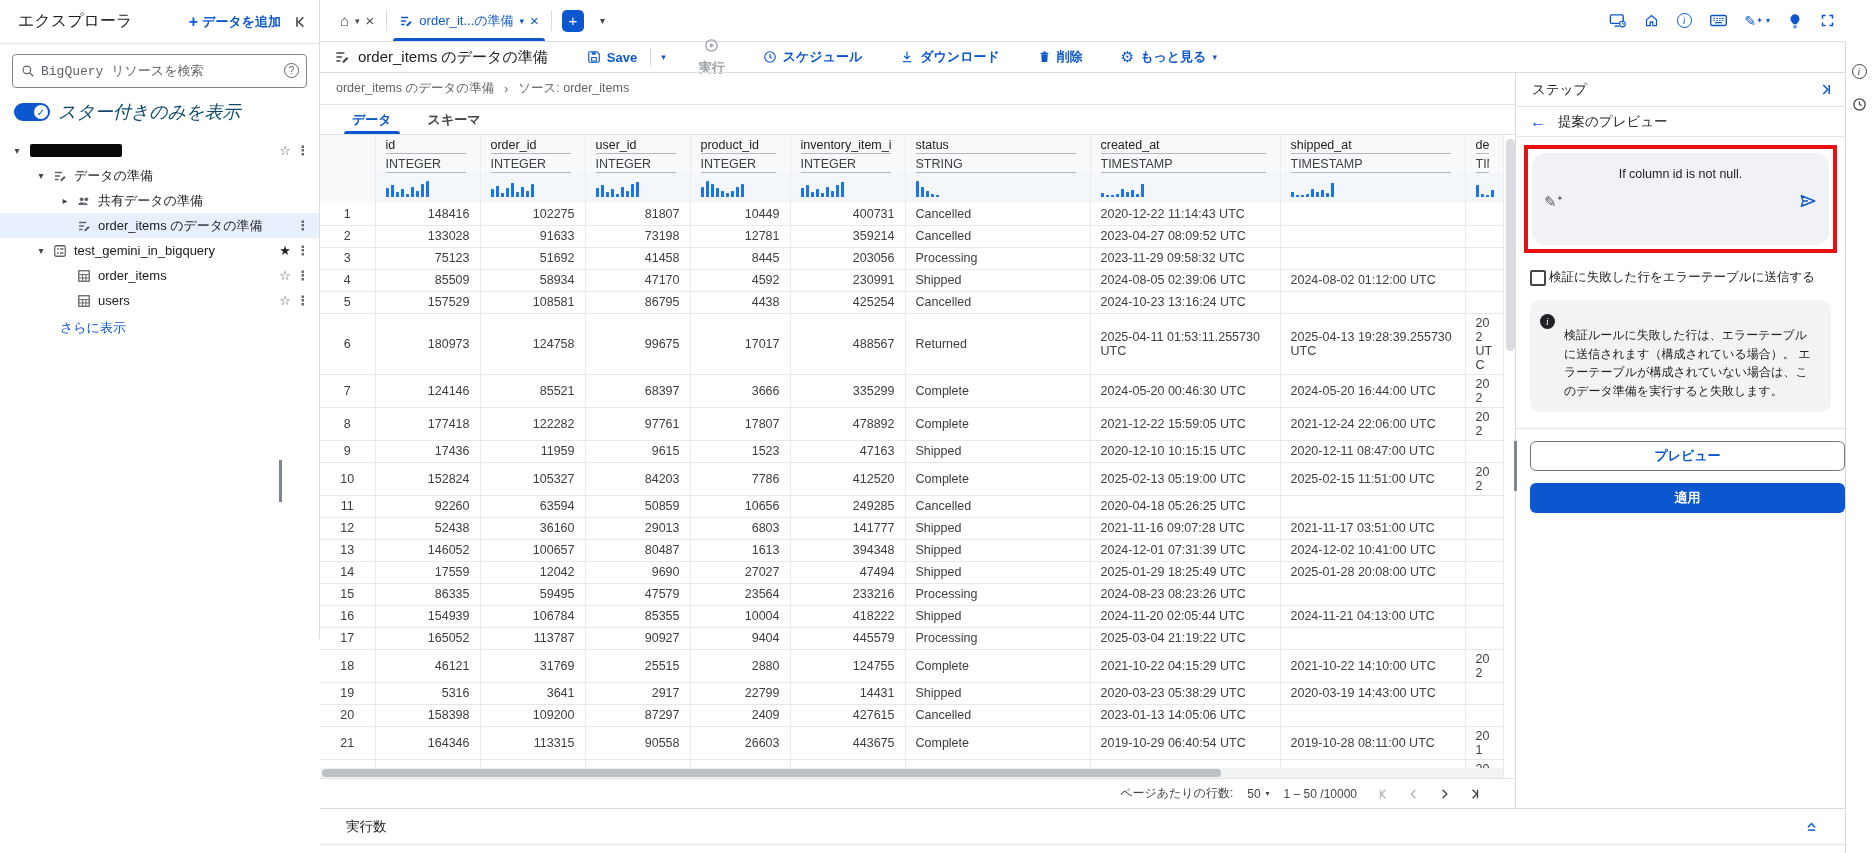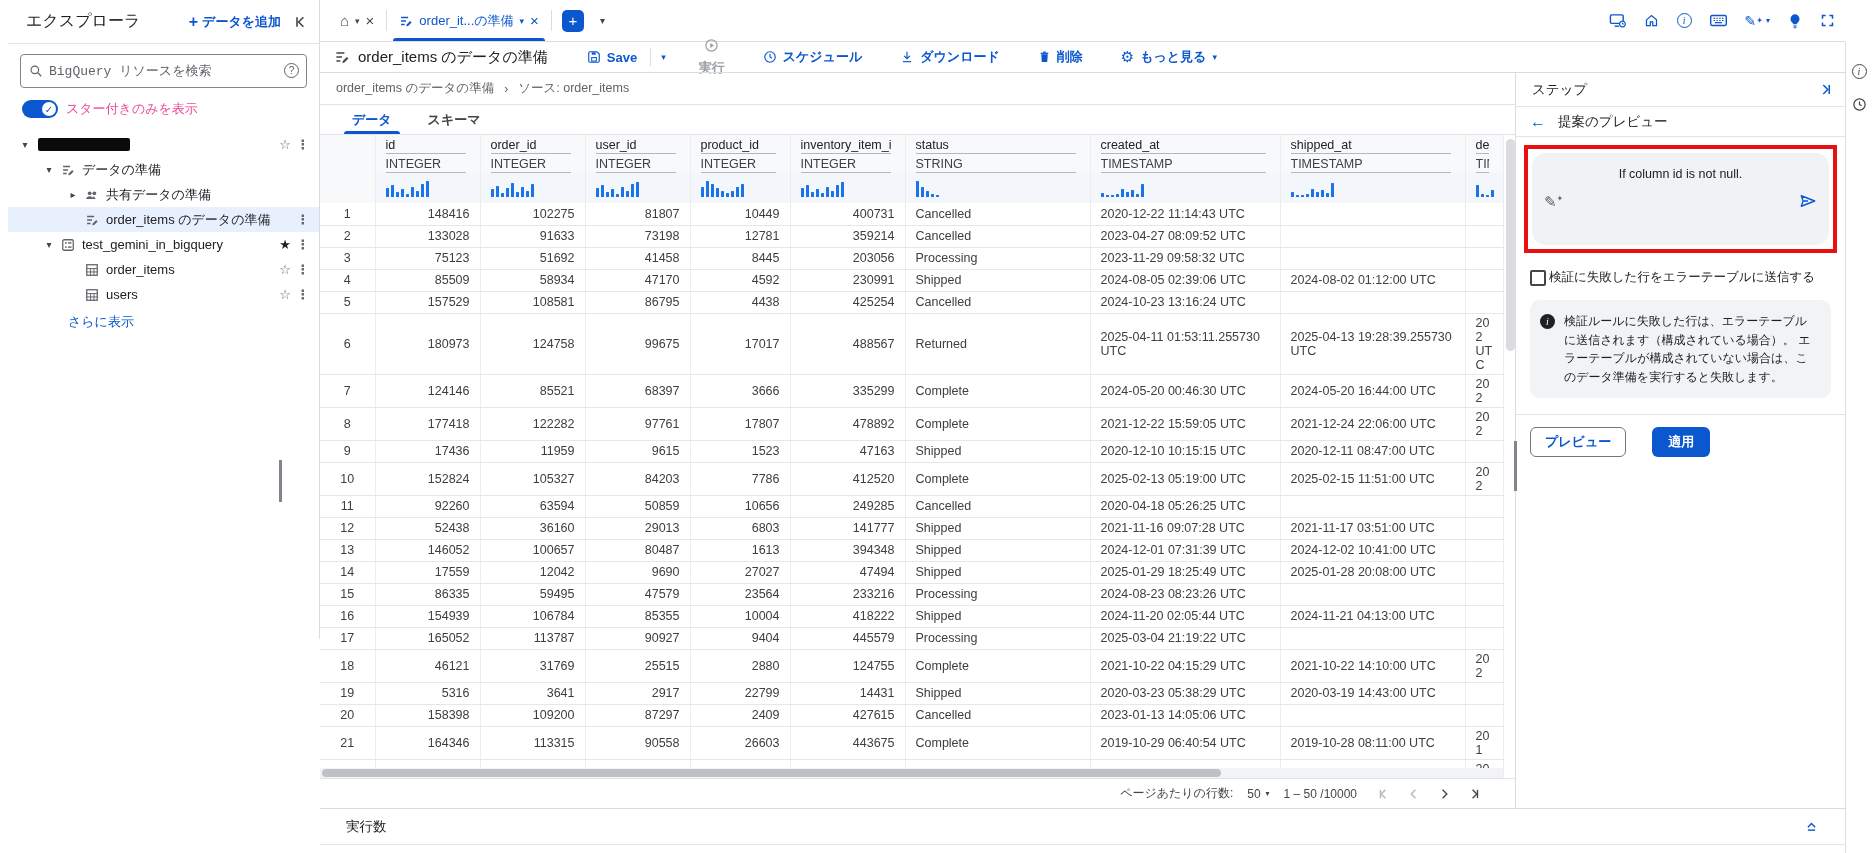--- a/index.html
+++ b/index.html
@@ -2,38 +2,38 @@
 <html><head>
 <meta charset="utf-8">
 <style>
   * { box-sizing: border-box; margin: 0; padding: 0; }
   html,body { width:1872px; height:853px; overflow:hidden; background:#fff;
     font-family:"Liberation Sans","DejaVu Sans",sans-serif; color:#202124; }
   .mono { font-family:"DejaVu Sans Mono",monospace; }
   svg { display:block; }
 
   
-  #sidebar { position:absolute; left:0; top:0; width:320px; height:639px; border-right:1px solid #dadce0; background:#fff;padding-left:8px; }
+  #sidebar { position:absolute; left:0; top:0; width:320px; height:639px; border-right:1px solid #dadce0; background:#fff; }
   .sb-header { height:44px; display:flex; align-items:center; padding:0 10px 0 18px; border-bottom:1px solid #e0e3e7; }
   .sb-title { font-size:16px; color:#202124; flex:0 0 auto; }
   .sb-spacer { flex:1; }
   .add-data { color:#0b57d0; font-size:13px; font-weight:bold; display:flex; align-items:center; gap:4px; cursor:pointer; }
   .add-plus { font-size:16px; font-weight:bold; }
   .sb-collapse { margin-left:12px; cursor:pointer; }
   .search-row { position:relative; margin:10px 12px 6px 12px; }
   .search-box { width:100%; height:34px; border:1px solid #80868b; border-radius:4px; display:flex; align-items:center; padding:0 26px 0 8px; }
   .search-box input { border:none; outline:none; font-size:13px; color:#202124; width:100%; background:transparent;font-family:Liberation Mono, monospace; }
   .search-box input::placeholder { color:#5f6368; }
   .help-circle { position:absolute; right:8px; top:9px; width:15px; height:15px; border:1.5px solid #5f6368; border-radius:50%;
      font-size:10px; color:#5f6368; display:flex; align-items:center; justify-content:center; }
   .toggle-row { display:flex; align-items:center; gap:8px; padding:6px 14px 8px 14px; }
   .toggle { width:36px; height:18px; border-radius:9px; background:#0b57d0; position:relative; cursor:pointer; flex:0 0 auto; }
   .toggle .knob { position:absolute; right:2px; top:2px; width:14px; height:14px; background:#fff; border-radius:50%;
      color:#0b57d0; font-size:10px; font-weight:bold; display:flex; align-items:center; justify-content:center; }
-  .toggle-label { font-size:13px; color:#ec4899; }
+  .toggle-label { font-size:18px; color:#0c4a6e;font-style:italic; }
   #tree { margin-top:6px; }
   .tree-row { height:25px; display:flex; align-items:center; padding-right:8px; font-size:13px; color:#202124; cursor:pointer; }
   .tree-row.selected { background:#e8f0fe; }
   .caret { width:18px; flex:0 0 18px; color:#444746; font-size:10px; text-align:center; }
   .titem-icon { width:20px; flex:0 0 20px; display:flex; justify-content:center; color:#5f6368; }
   .tlabel { margin-left:4px; white-space:nowrap; overflow:hidden; }
   .redacted { margin-left:4px; width:92px; height:13px; background:#0a0a0a; border-radius:2px; display:inline-block; }
   .flex1 { flex:1; }
   .star { color:#5f6368; font-size:13px; width:20px; text-align:center; }
   .star.filled { color:#202124; }
@@ -116,23 +116,23 @@
   .wand-spark { font-size:8px; vertical-align:super; }
   .prompt-send { position:absolute; right:12px; top:40px; cursor:pointer; }
   .code-box { background:#fff; border:1px solid #9aa0a6; border-radius:8px; height:126px; padding:8px 10px; font-size:11.5px; }
   .tok-id { color:#202124; } .tok-kw { color:#1967d2; }
   .cb-row { display:flex; align-items:center; gap:3px; margin:16px 14px 0 14px; }
   .checkbox { width:16px; height:16px; border:2px solid #444746; border-radius:2px; background:#fff; cursor:pointer; flex:0 0 auto; }
   .cb-label { font-size:12.5px; color:#202124; }
   .info-box { background:#f1f3f4; border-radius:10px; margin:14px 14px 0 14px; padding:12px 12px 12px 10px; display:flex; gap:9px; }
   .info-dot { width:15px; height:15px; border-radius:50%; background:#202124; color:#fff; font-size:10px; font-style:italic;
      font-family:"Liberation Serif",serif; display:flex; align-items:center; justify-content:center; flex:0 0 auto; margin-top:2px; }
-  .info-text { font-size:12px; line-height:1.55; color:#202124; }
+  .info-text { font-size:12px; line-height:1.55; color:#202124;margin-top:14px; }
   .sp-divider { border-top:1px solid #e0e3e7; margin-top:16px; }
-  .sp-actions { display:flex; gap:26px; padding:12px 0 0 14px; }
+  .sp-actions { display:flex; gap:12px; padding:12px 0 0 14px;flex-direction:column; }
   .btn-outline { height:30px; padding:0 14px; border:1px solid #747775; border-radius:6px; background:#fff; color:#0b57d0;
      font-size:13px; font-weight:bold; cursor:pointer; font-family:inherit; }
   .btn-filled { height:30px; padding:0 16px; border:none; border-radius:6px; background:#0b57d0; color:#fff;
      font-size:13px; font-weight:bold; cursor:pointer; font-family:inherit; }
 
   
   .bottom-bar { position:absolute; left:0; right:0; bottom:0; height:45px; border-top:1px solid #dadce0; background:#fff; }
   .bb-inner { height:36px; display:flex; align-items:center; padding:0 26px; border-bottom:1px solid #e0e3e7; }
   .bb-label { font-size:13.5px; color:#202124; }
   .bb-collapse { margin-left:auto; cursor:pointer; }

